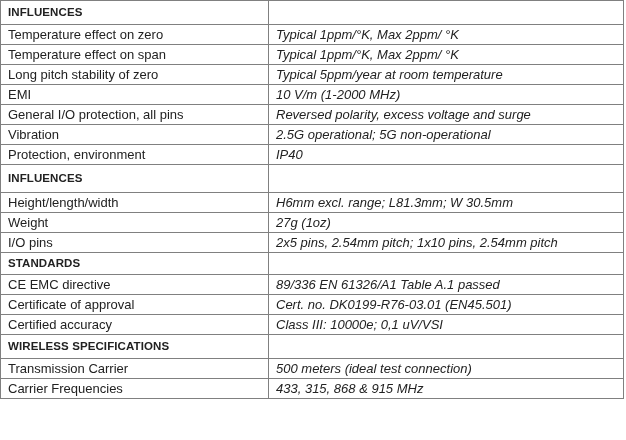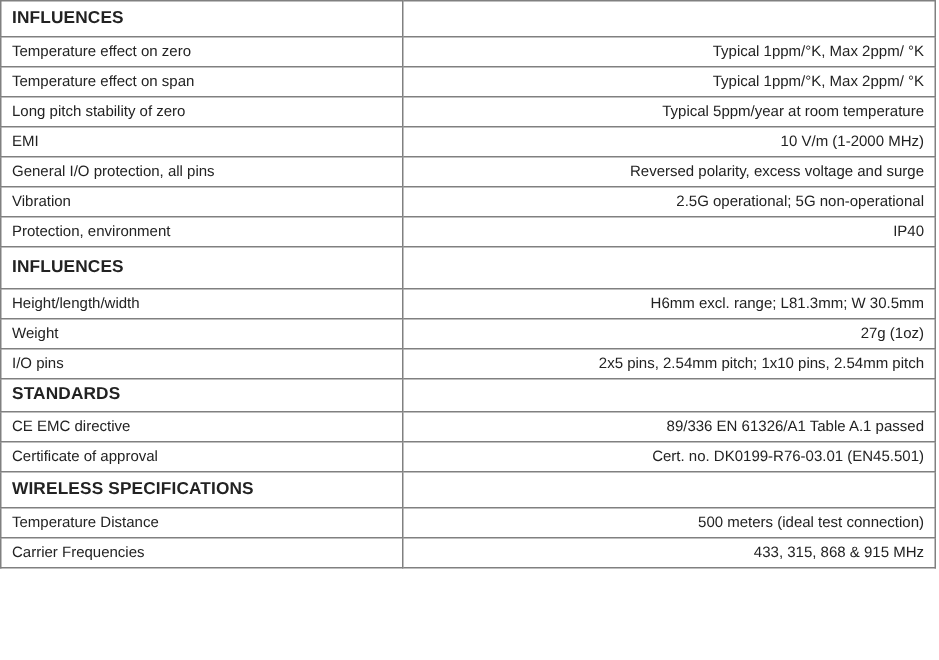--- a/index.html
+++ b/index.html
@@ -1,20 +1,20 @@
 <!DOCTYPE html>
 <html><head>
 <meta charset="utf-8">
 <style>
   html, body { margin: 0; padding: 0; background: #ffffff; }
   body { width: 626px; height: 440px; overflow: hidden; font-family: "Liberation Sans", sans-serif; color: #222222; }
   table.spec { position: absolute; left: 0; top: 0; border-collapse: collapse; width: 624px; table-layout: fixed; }
-  table.spec td { border: 1px solid #808080; font-size: 10px; padding: 0 7px; height: 19px; line-height: 19px; white-space: nowrap; overflow: hidden; }
+  table.spec td { border: 1px solid #808080; font-size: 13px; padding: 0 7px; height: 19px; line-height: 19px; white-space: nowrap; overflow: hidden; }
   table.spec td.label { width: 253px; margin-top: 35px; }
-  table.spec td.value { text-align: right; }
+  table.spec td.value { text-align: left; font-style: italic; }
   tr.section td { font-weight: bold; font-size: 11.5px; height: 27px; line-height: 27px; letter-spacing: 0.1px; }
   tr.section.first td { height: 23px; line-height: 23px; }
   tr.section.std td { height: 21px; line-height: 21px; }
   tr.section.wl td { height: 23px; line-height: 23px; }
 </style>
 </head>
 <body>
 
 <table class="spec">
   <tbody>
@@ -73,27 +73,31 @@
       <td class="value"></td>
     </tr>
     <tr>
       <td class="label">CE EMC directive</td>
       <td class="value">89/336 EN 61326/A1 Table A.1 passed</td>
     </tr>
     <tr>
       <td class="label">Certificate of approval</td>
       <td class="value">Cert. no. DK0199-R76-03.01 (EN45.501)</td>
     </tr>
+    <tr>
+      <td class="label">Certified accuracy</td>
+      <td class="value">Class III: 10000e; 0,1 uV/VSI</td>
+    </tr>
 
     <tr class="section wl">
       <td class="label">WIRELESS SPECIFICATIONS</td>
       <td class="value"></td>
     </tr>
     <tr>
-      <td class="label">Temperature Distance</td>
+      <td class="label">Transmission Carrier</td>
       <td class="value">500 meters (ideal test connection)</td>
     </tr>
     <tr>
       <td class="label">Carrier Frequencies</td>
       <td class="value">433, 315, 868 &amp; 915 MHz</td>
     </tr>
   </tbody>
 </table>
 
 </body></html>

